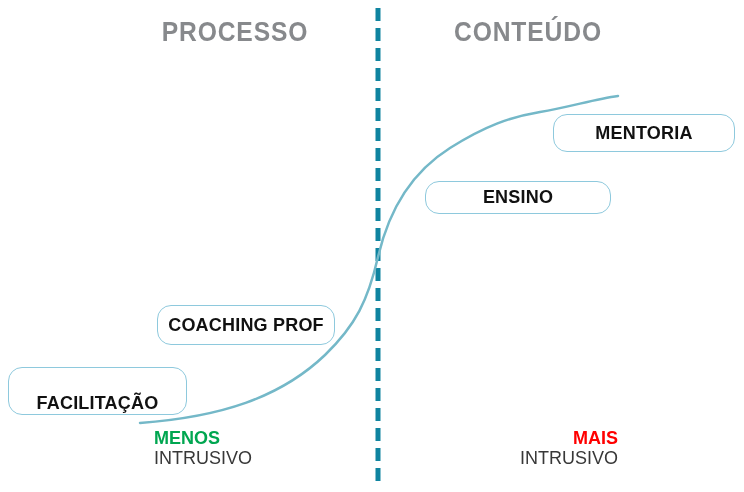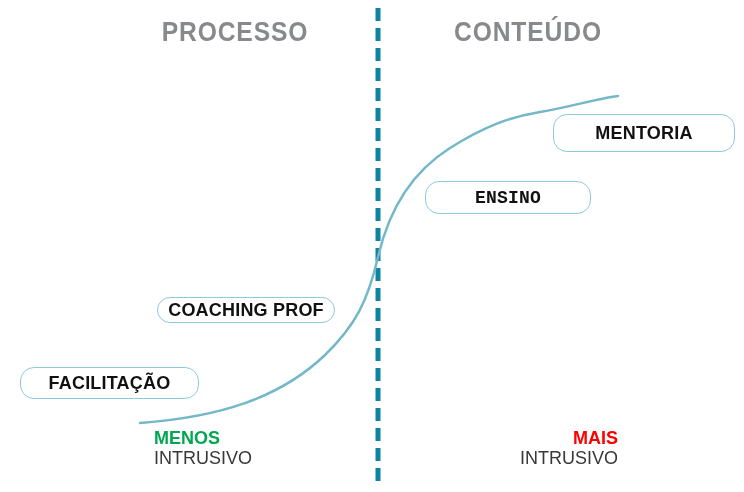--- a/index.html
+++ b/index.html
@@ -28,23 +28,23 @@
     position:absolute;
     box-sizing:border-box;
     background:#ffffff;
     border:1.5px solid var(--box-border,#8ec9dd);
     border-radius:14px;
     display:flex;align-items:center;justify-content:center;
     font-size:18px;font-weight:700;color:#111;
     letter-spacing:.2px;
     white-space:nowrap;
   }
-  .box.facilitacao{left:20px;top:367px;width:179px;height:32px;}
-  .box.coaching{left:157px;top:297px;width:178px;height:26px;}
-  .box.ensino{left:425px;top:181px;width:166px;height:33px;font-family:Liberation Mono, monospace;}
+  .box.facilitacao{left:8px;top:367px;width:179px;height:48px;align-items:flex-end;}
+  .box.coaching{left:157px;top:305px;width:178px;height:40px;}
+  .box.ensino{left:425px;top:181px;width:186px;height:33px;}
   .box.mentoria{left:553px;top:114px;width:182px;height:38px;}
   .footer-label{
     position:absolute;top:428px;
     font-size:18px;line-height:20px;
     color:var(--text,#383838);
     white-space:nowrap;
   }
   .footer-label.left{left:138px;text-align:left;margin-left:16px;}
   .footer-label.right{right:126px;width:220px;text-align:right;}
   .footer-label .em{font-weight:700;display:block;}

